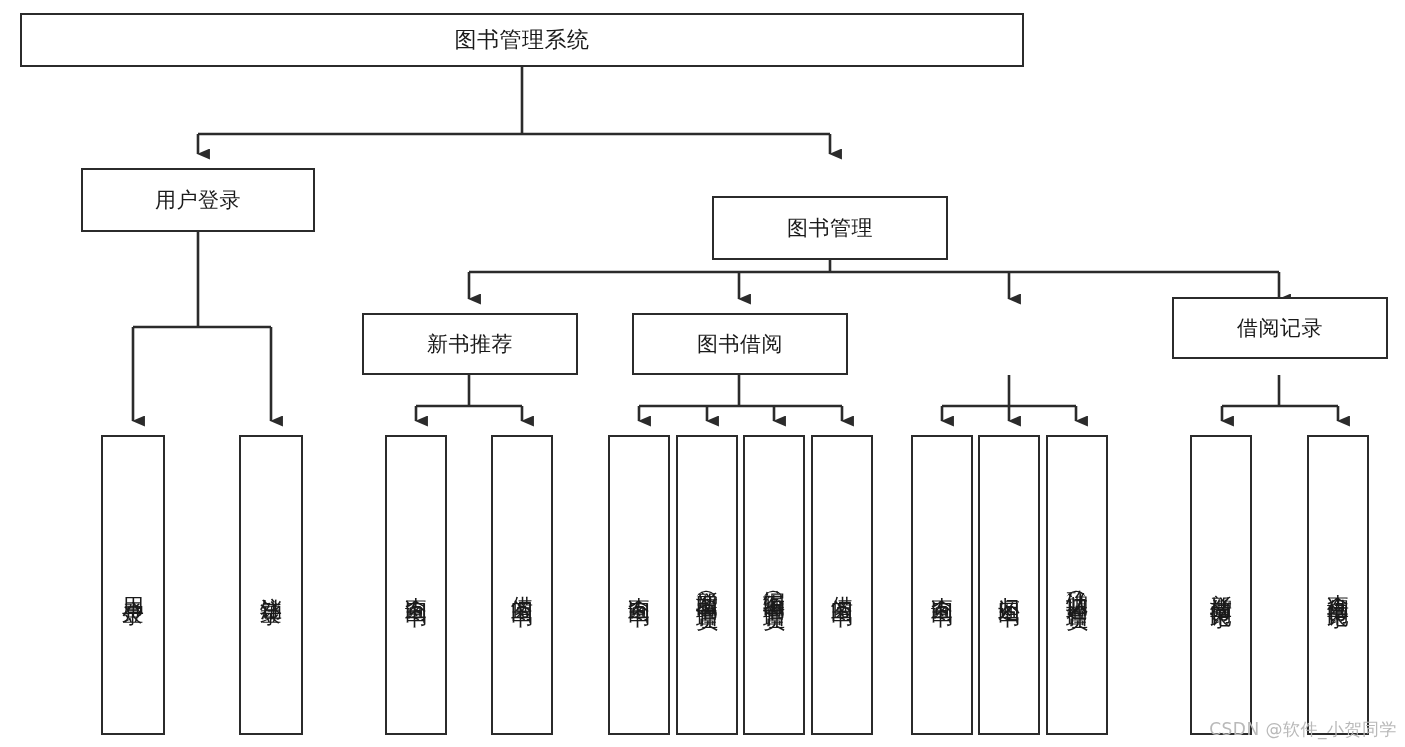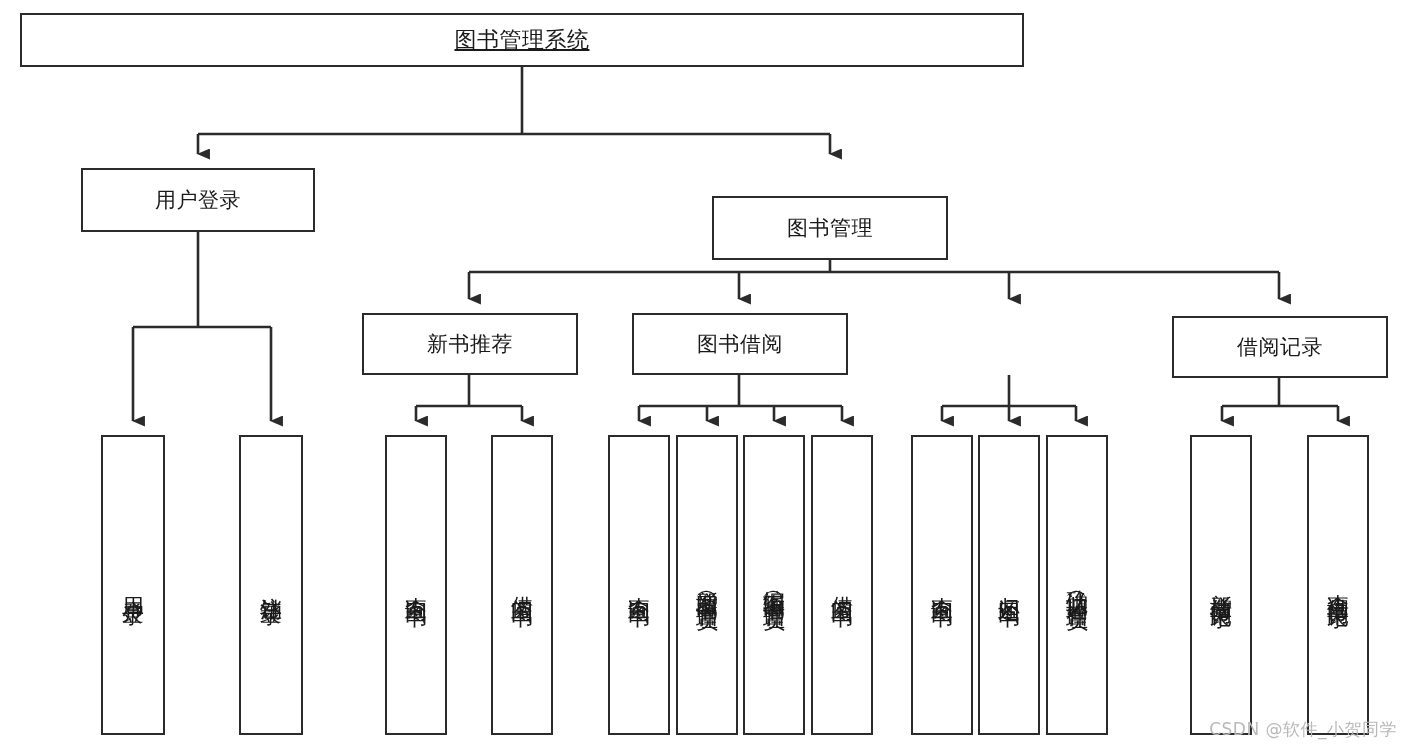--- a/index.html
+++ b/index.html
@@ -50,21 +50,21 @@
     justify-content: center;
   }
   .node.vert .label {
     writing-mode: vertical-rl;
     text-orientation: upright;
     font-size: 22px;
     line-height: 1.0;
     letter-spacing: 3px;
     white-space: nowrap;
   }
-  .node.root .label { font-size: 22px; text-decoration: underline; }
+  .node.root .label { font-size: 22px; }
   #watermark {
     position: absolute;
     right: 8px;
     bottom: 6px;
     font-size: 17px;
     color: #b9b9b9;
     letter-spacing: 0.5px;
     white-space: nowrap;
     pointer-events: none;
   }
@@ -139,21 +139,21 @@
 
   <div class="node horiz" style="left:362px; top:313px; width:216px; height:62px;">
     <span class="label">新书推荐</span>
   </div>
 
   <div class="node horiz" style="left:632px; top:313px; width:216px; height:62px;justify-content:center;">
     <span class="label">图书借阅</span>
   </div>
 
 
-  <div class="node horiz" style="left:1172px; top:316px; width:216px; height:62px;">
+  <div class="node horiz" style="left:1172px; top:297px; width:216px; height:62px;">
     <span class="label">借阅记录</span>
   </div>
 
   <div class="node vert" style="left:101px; top:435px; width:64px; height:300px;">
     <span class="label">用户登录</span>
   </div>
 
   <div class="node vert" style="left:239px; top:435px; width:64px; height:300px;">
     <span class="label">注销登录</span>
   </div>

